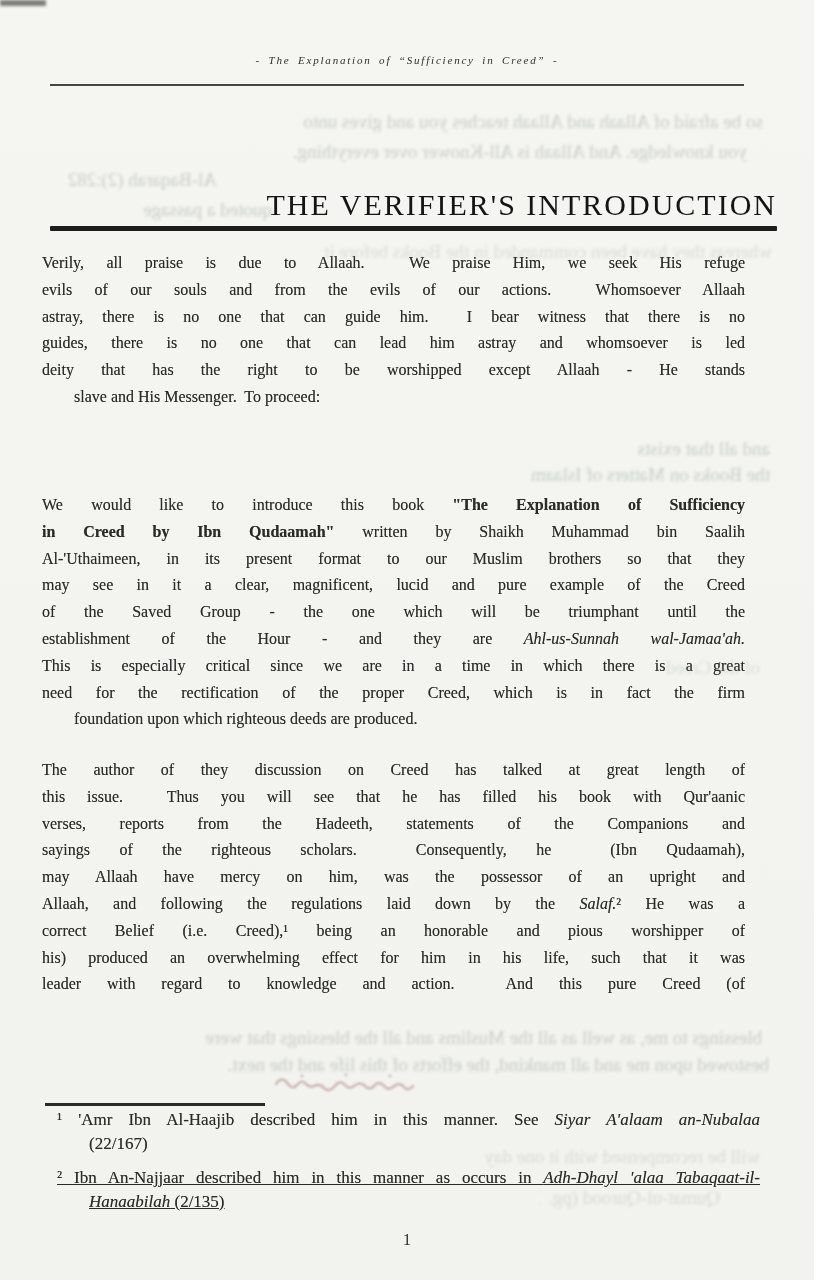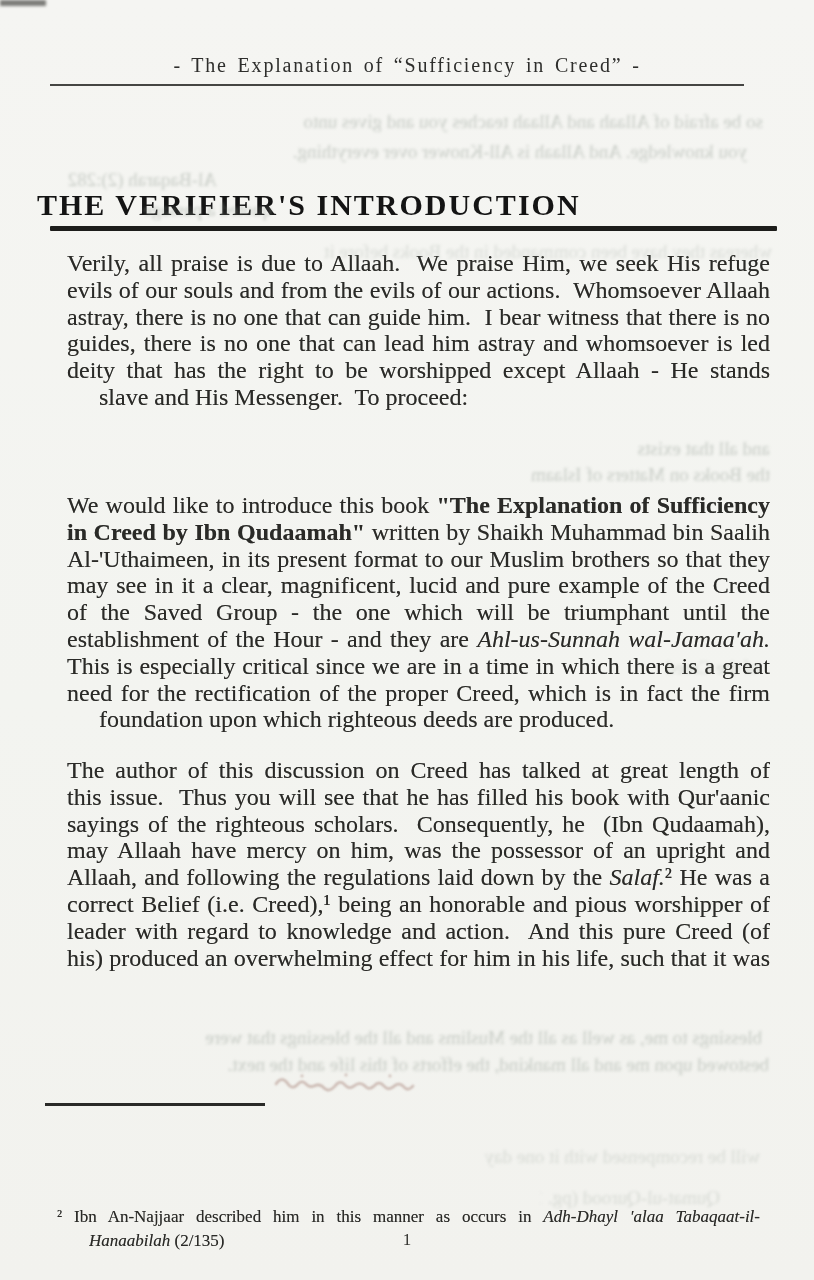--- a/index.html
+++ b/index.html
@@ -4,48 +4,48 @@
 <style>
   html,body{margin:0;padding:0;background:#e8e8e6;}
   #stage{
     position:relative;width:814px;height:1280px;overflow:hidden;
     background:linear-gradient(180deg,#f5f5f2 0%,#f3f4f0 55%,#f2f2ee 100%);
     font-family:"Liberation Serif",serif;
   }
   
   .running-header{
     position:absolute;top:54px;left:0;width:100%;text-align:center;
-    font-size:20px;letter-spacing:1.8px;word-spacing:3px;color:#2e2e2c;
+    font-size:11px;letter-spacing:1.8px;word-spacing:3px;color:#2e2e2c;font-style:italic;
   }
   .rule-top{position:absolute;top:84px;left:50px;width:694px;height:2px;background:#454543;}
   
   .section-title{
-    position:absolute;top:188px;right:37px;width:740px;
-    font-size:30px;font-weight:bold;letter-spacing:2px;color:#141414;
+    position:absolute;top:188px;right:37px;width:740px;text-align:right;
+    font-size:30px;font-weight:normal;letter-spacing:2px;color:#141414;
   }
   .rule-title{position:absolute;top:226px;left:50px;width:727px;height:5px;background:#1d1d1b;border-radius:1px;}
   
-  .para{position:absolute;left:67px;width:703px;font-size:24px;color:#2a2a27;
+  .para{position:absolute;left:42px;width:703px;font-size:16px;color:#2a2a27;
         text-shadow:0 0 .4px rgba(42,42,39,.5);}
   .para .line{height:26.8px;line-height:26.8px;text-align:justify;text-align-last:justify;overflow:hidden;}
   .para .line.left-last,.fnote .line.left-last{text-align-last:left;margin-left:32px;}
   #para-1{top:250px;} #para-2{top:492px;} #para-3{top:757px;}
   .b{font-weight:bold;} .i{font-style:italic;}
   
   .pbuh{display:inline-block;width:14px;height:13px;vertical-align:-1px;margin:0 1px;
     border-radius:2px;opacity:.85;
     background:
       repeating-linear-gradient(0deg,#2f2f2c 0 1px,transparent 1px 3px),
       repeating-linear-gradient(90deg,#2f2f2c 0 1px,transparent 1px 2px);}
   
   .rule-footnote{position:absolute;top:1103px;left:45px;width:220px;height:3px;background:#2a2a28;}
   .fnote{position:absolute;left:57px;width:703px;font-size:17px;color:#2a2a27;
          text-shadow:0 0 .4px rgba(42,42,39,.5);}
   .fnote .line{height:23.5px;line-height:23.5px;text-align:justify;text-align-last:justify;overflow:hidden;}
-  #fnote-1{top:1108px;} #fnote-2{top:1205px;}
+  #fnote-1{top:1108px;} #fnote-2{top:1166px;text-decoration:underline;}
   
   .page-number{position:absolute;top:1230px;left:0;width:100%;text-align:center;
     font-size:17px;color:#33332f;}
   
   .ghost{position:absolute;height:24px;line-height:24px;font-size:19px;
     color:#9aa39a;opacity:.5;filter:blur(1.7px);transform:scaleX(-1);
     white-space:nowrap;overflow:hidden;}
   .ghost.light{opacity:.3;}
   .ghost-arabic{position:absolute;top:1070px;left:272px;filter:blur(1.2px);opacity:.8;}
   
@@ -78,31 +78,36 @@
       <div class="line"><span class="b">in Creed by Ibn Qudaamah"</span><span> written by Shaikh Muhammad bin Saalih</span></div>
       <div class="line"><span>Al-'Uthaimeen, in its present format to our Muslim brothers so that they</span></div>
       <div class="line"><span>may see in it a clear, magnificent, lucid and pure example of the Creed</span></div>
       <div class="line"><span>of the Saved Group - the one which will be triumphant until the</span></div>
       <div class="line"><span>establishment of the Hour - and they are </span><span class="i">Ahl-us-Sunnah wal-Jamaa'ah.</span></div>
       <div class="line"><span>This is especially critical since we are in a time in which there is a great</span></div>
       <div class="line"><span>need for the rectification of the proper Creed, which is in fact the firm</span></div>
       <div class="line left-last"><span>foundation upon which righteous deeds are produced.</span></div>
     </div>
   <div id="para-3" class="para">
-      <div class="line"><span>The author of this discussion on Creed has talked at great length of</span></div>
+      <div class="line"><span>The author of they discussion on Creed has talked at great length of</span></div>
       <div class="line"><span>this issue.&nbsp; Thus you will see that he has filled his book with Qur'aanic</span></div>
+      <div class="line"><span>verses, reports from the Hadeeth, statements of the Companions and</span></div>
       <div class="line"><span>sayings of the righteous scholars.&nbsp; Consequently, he&nbsp; (Ibn Qudaamah),</span></div>
       <div class="line"><span>may Allaah have mercy on him, was the possessor of an upright and</span></div>
       <div class="line"><span>Allaah, and following the regulations laid down by the </span><span class="i">Salaf.</span><span>²&nbsp;He was a</span></div>
       <div class="line"><span>correct Belief (i.e. Creed),¹ being an honorable and pious worshipper of</span></div>
+      <div class="line"><span>his) produced an overwhelming effect for him in his life, such that it was</span></div>
       <div class="line"><span>leader with regard to knowledge and action.&nbsp; And this pure Creed (of</span></div>
-      <div class="line"><span>his) produced an overwhelming effect for him in his life, such that it was</span></div>
     </div>
 
   <div class="rule-footnote"></div>
+  <div id="fnote-1" class="fnote">
+      <div class="line"><span>¹ 'Amr Ibn Al-Haajib described him in this manner. See </span><span class="i">Siyar A'alaam an-Nubalaa</span></div>
+      <div class="line left-last"><span>(22/167)</span></div>
+    </div>
   <div id="fnote-2" class="fnote">
       <div class="line"><span>² Ibn An-Najjaar described him in this manner as occurs in </span><span class="i">Adh-Dhayl 'alaa Tabaqaat-il-</span></div>
       <div class="line left-last"><span class="i">Hanaabilah</span><span> (2/135)</span></div>
     </div>
 
   <svg class="ghost-arabic" width="150" height="22" viewBox="0 0 150 22">
     <path d="M4 14 q6 -9 12 0 q4 6 9 1 q5 -6 9 -1 q3 4 8 2 q6 -3 10 2 q5 5 11 -2 q5 -7 10 -1 q4 5 9 1 q6 -5 11 0 q4 5 9 0 q5 -6 10 0 q4 5 9 1 q6 -6 11 0 q4 5 9 -1" fill="none" stroke="#c2aba3" stroke-width="2.6" stroke-linecap="round"></path>
     <circle cx="30" cy="6" r="1.4" fill="#c2aba3"></circle>
     <circle cx="74" cy="5" r="1.4" fill="#c2aba3"></circle>
     <circle cx="118" cy="6" r="1.4" fill="#c2aba3"></circle>

